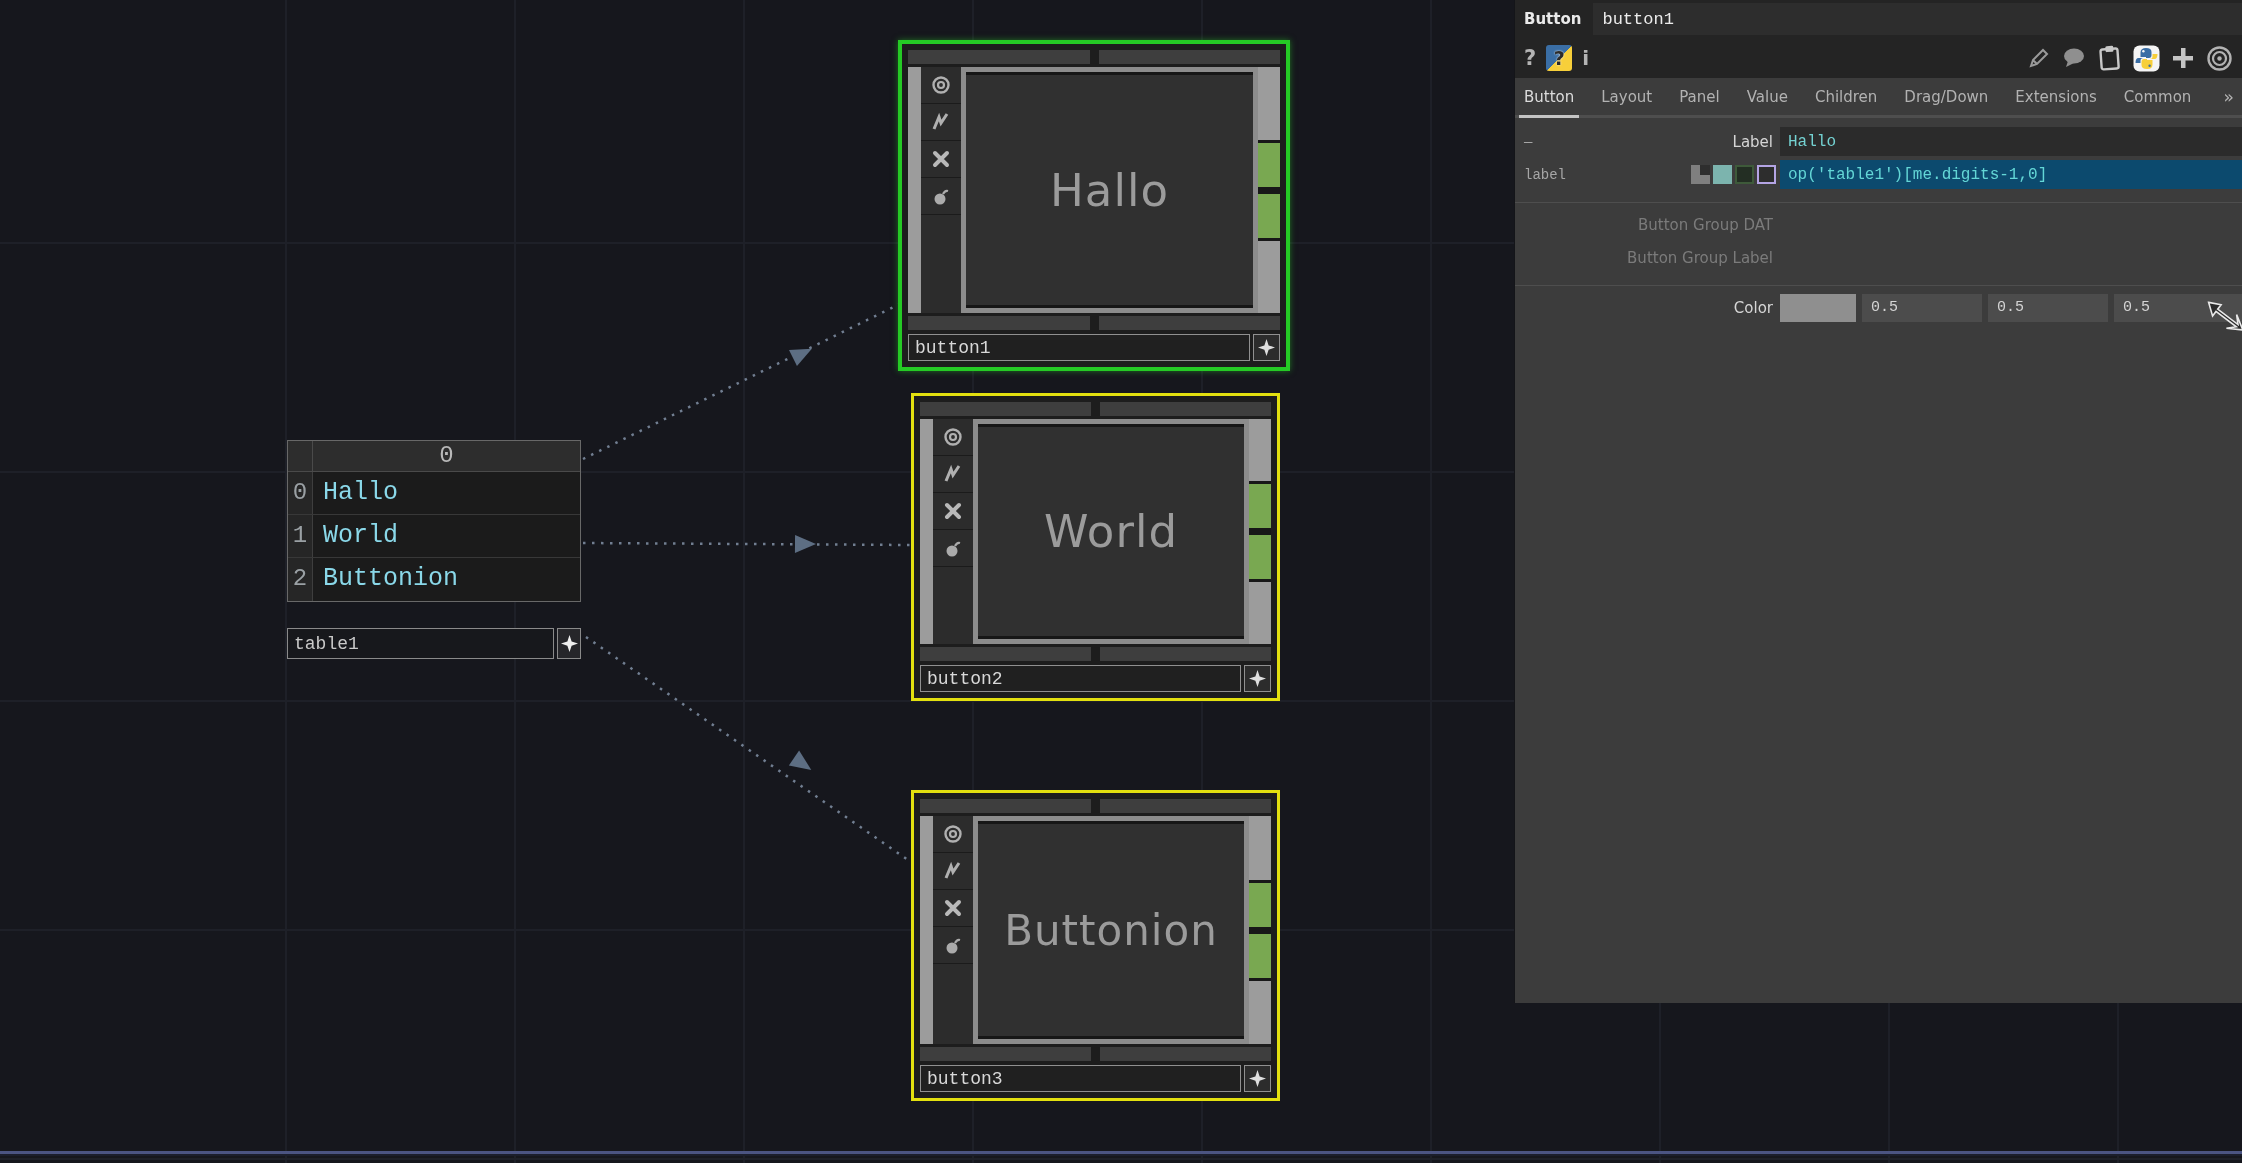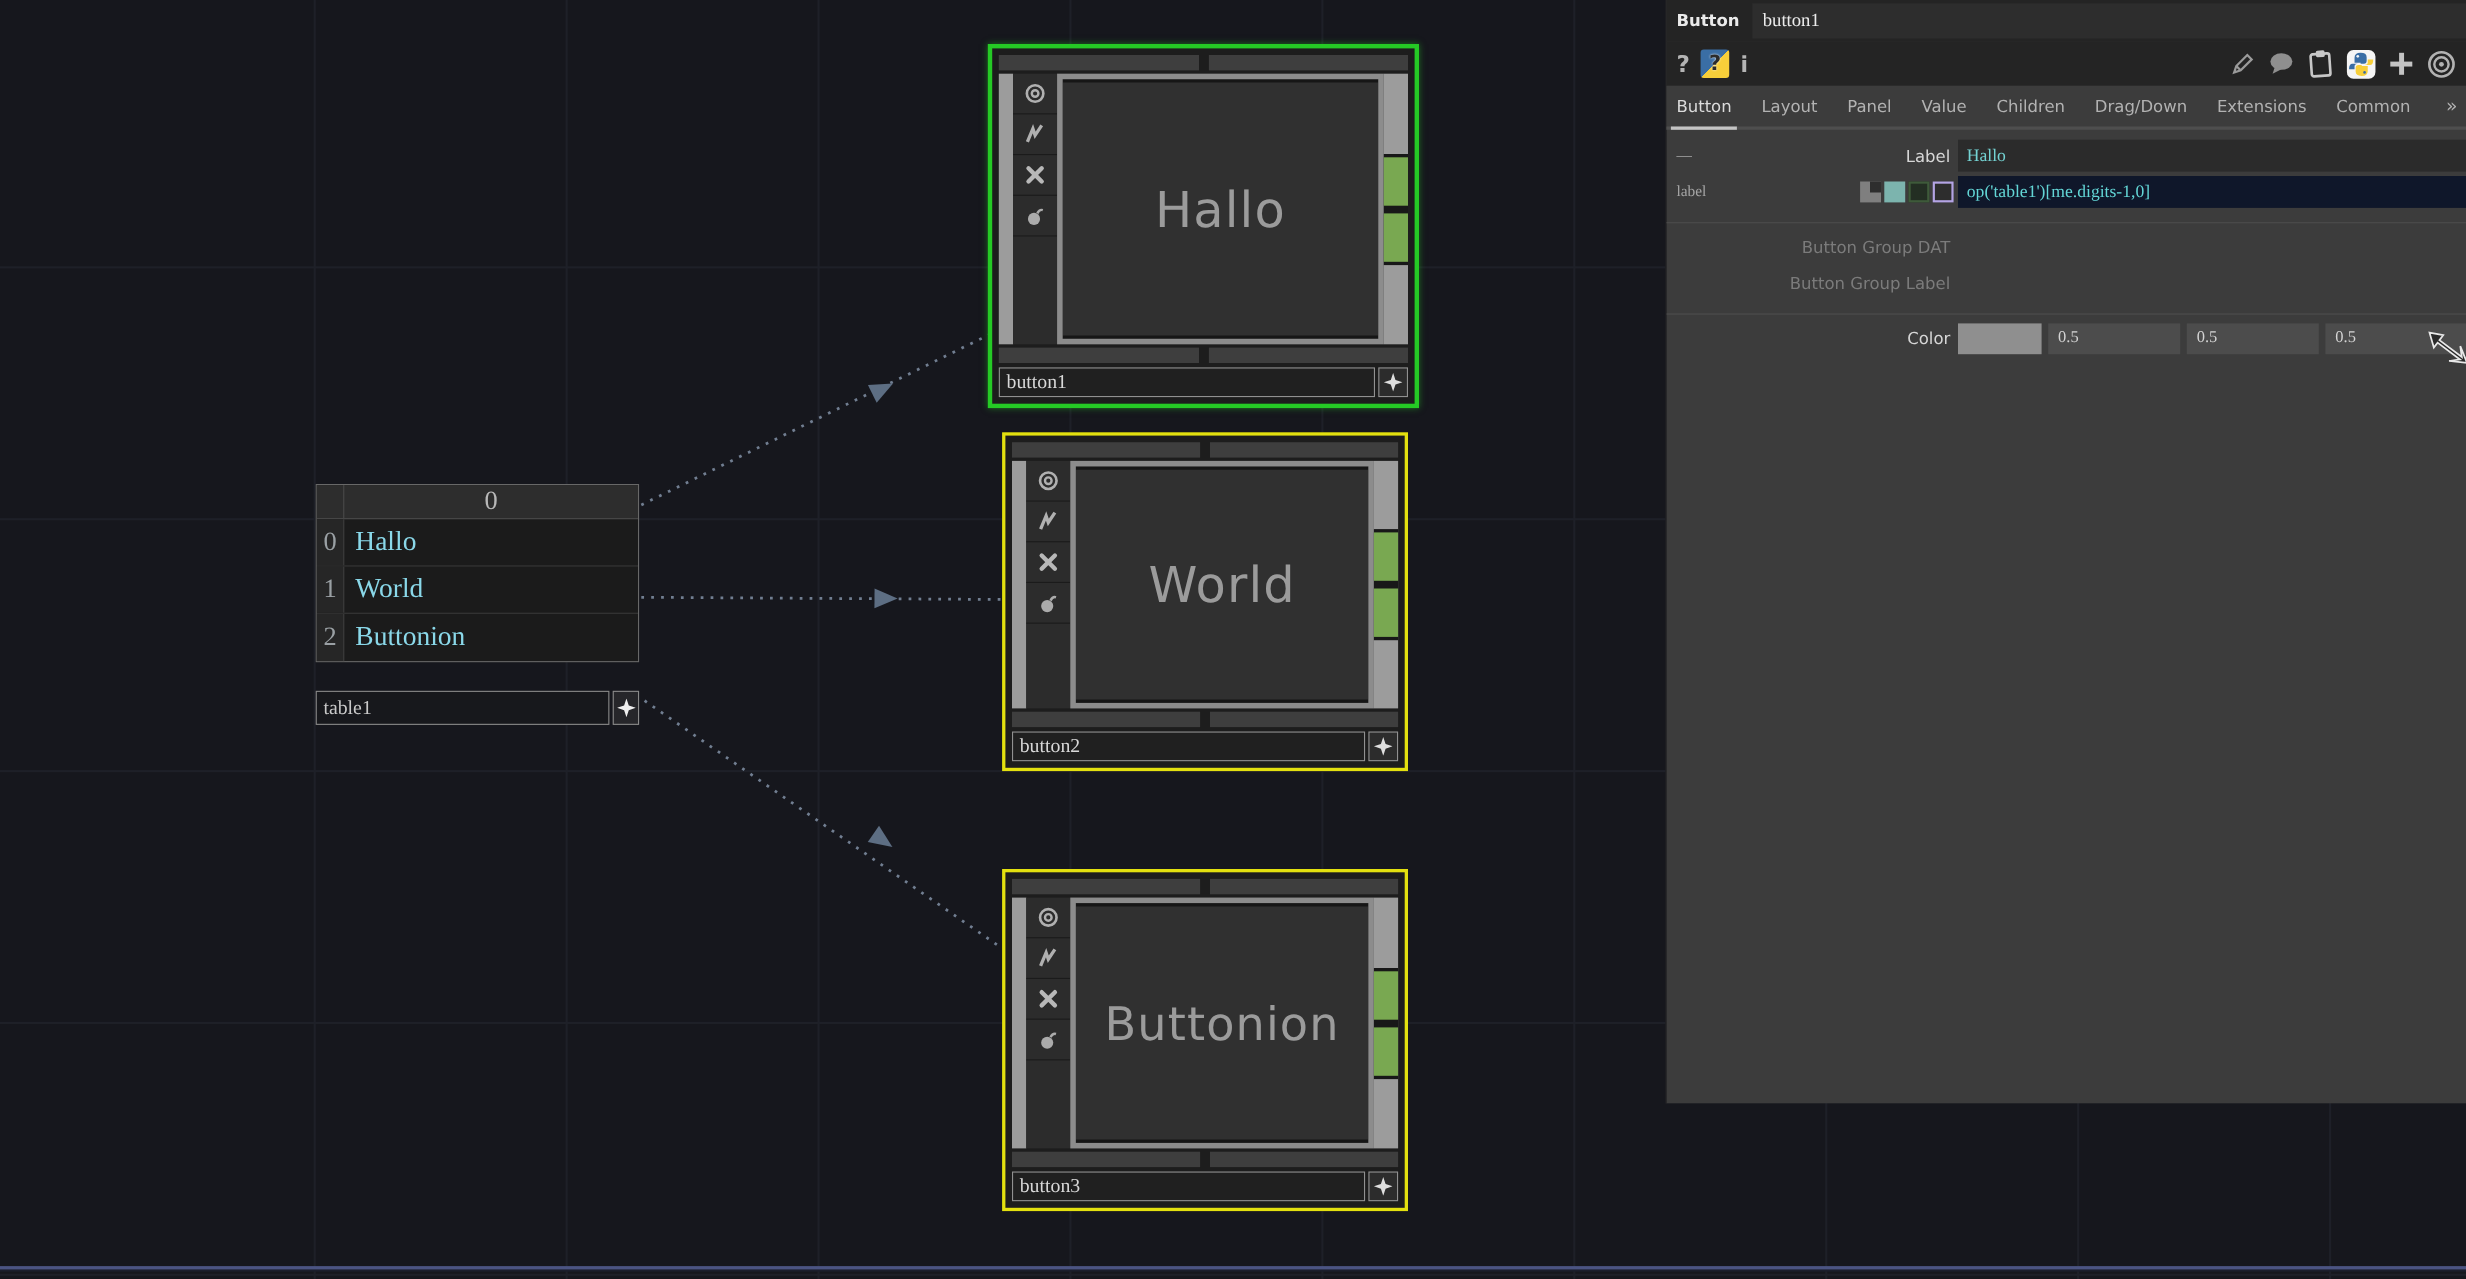--- a/index.html
+++ b/index.html
@@ -5,21 +5,21 @@
   * { margin:0; padding:0; box-sizing:border-box; }
   html,body { width:2242px; height:1163px; overflow:hidden; background:#121318;
               font-family:"DejaVu Sans","Liberation Sans",sans-serif; }
   #stage { position:relative; width:2242px; height:1163px;
     background:
       repeating-linear-gradient(to right,  transparent 0, transparent 227px, #1e2028 227px, #1e2028 229px),
       repeating-linear-gradient(to bottom, transparent 0, transparent 227px, #1e2028 227px, #1e2028 229px),
       #16171d;
     background-position: 58px 0, 0 15px, 0 0;
   }
-  .mono { font-family:Liberation Serif, serif; }
+  .mono { font-family:Liberation Mono, monospace; }
 
   
   #wires { position:absolute; left:0; top:0; width:2242px; height:1163px; pointer-events:none; }
 
   
   #table-node { position:absolute; left:287px; top:440px; width:294px; }
   .tbl { border:1px solid #686868; background:#1b1b1b; }
   .tbl-head { display:flex; height:31px; background:#2d2d2d; border-bottom:1px solid #4a4a4a; }
   .tbl-head .idx-spacer { width:25px; border-right:1px solid #4a4a4a; }
   .tbl-head .col-h { flex:1; text-align:center; color:#b8b8b8; font-size:24px; line-height:30px; }
@@ -93,21 +93,21 @@
   .prow.disabled .plabel { color:#7b7b7b; }
   .vfield { flex:1; height:29px; background:#2b2b2b; color:#74d2d2; font-size:16px;
             display:flex; align-items:center; padding-left:8px; }
   .exprow .plabel { display:flex; align-items:center; justify-content:flex-end; gap:3px; padding-right:4px; }
   .chip { width:19px; height:19px; }
   .chip-const { background:#7f7f7f; position:relative; }
   .chip-const::after { content:""; position:absolute; right:0; top:0; width:55%; height:55%; background:#2e2e2e; }
   .chip-expr { background:#7cb4ae; }
   .chip-export { background:#232e23; border:2px solid #3e5a3a; }
   .chip-bind { background:#2d2d2d; border:2px solid #b4a4e4; }
-  .efield { flex:1; height:29px; background:#0f172a; color:#63d6d6; font-size:16px;
+  .efield { flex:1; height:29px; background:#0c4a6e; color:#63d6d6; font-size:16px;
             display:flex; align-items:center; padding-left:8px; }
   .toggle { width:76px; height:28px; border:1px solid #5e5e5e; display:flex; }
   .toggle .tg-label { width:42px; background:#242424; color:#e6e6e6; font-size:15px;
                       display:flex; align-items:center; justify-content:center; }
   .toggle .tg-box { flex:1; background:#47474b; border-left:1px solid #5e5e5e; }
   .pdivider { height:1px; background:#4e4e4e; margin:12px 0 6px 0; }
   .dropdown { flex:1; height:28px; background:#4f4f4f; color:#e2e2e2; font-size:15px;
               display:flex; align-items:center; padding-left:8px; position:relative; }
   .caret { position:absolute; right:8px; top:10px; width:0; height:0;
            border-left:8px solid transparent; border-right:8px solid transparent;

